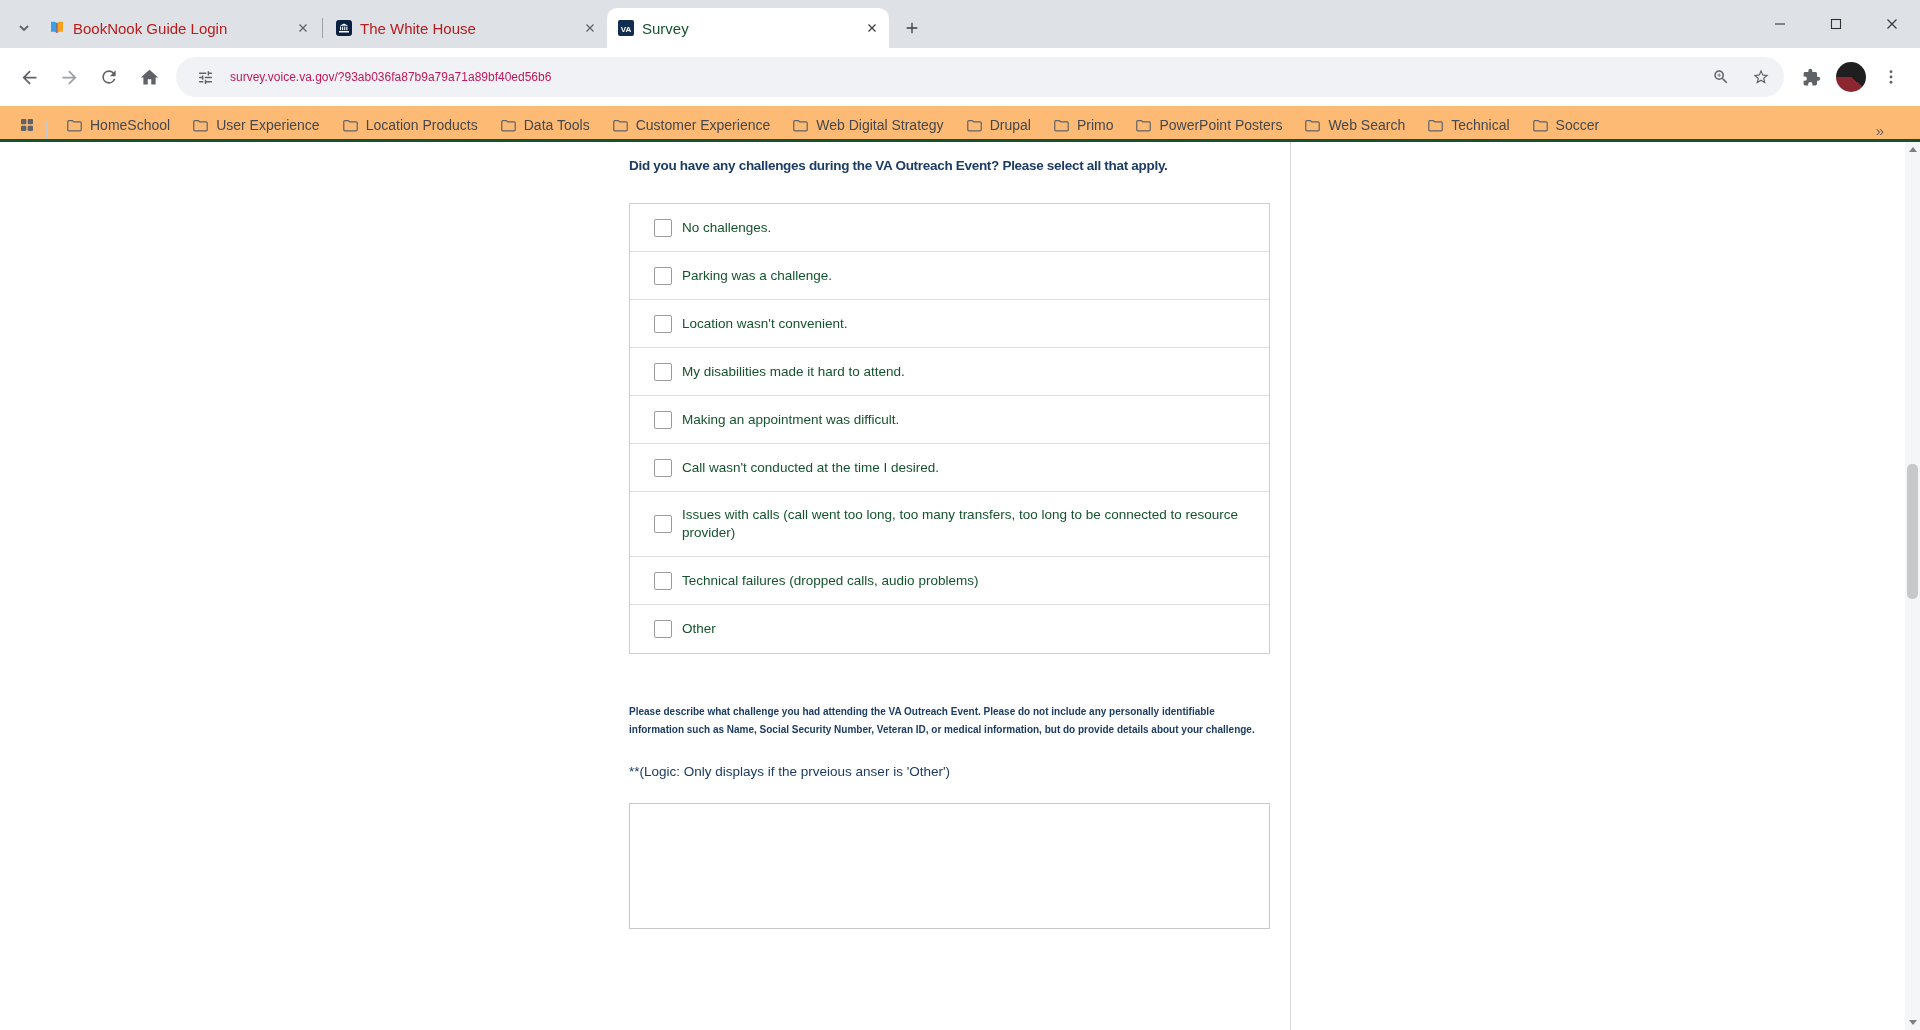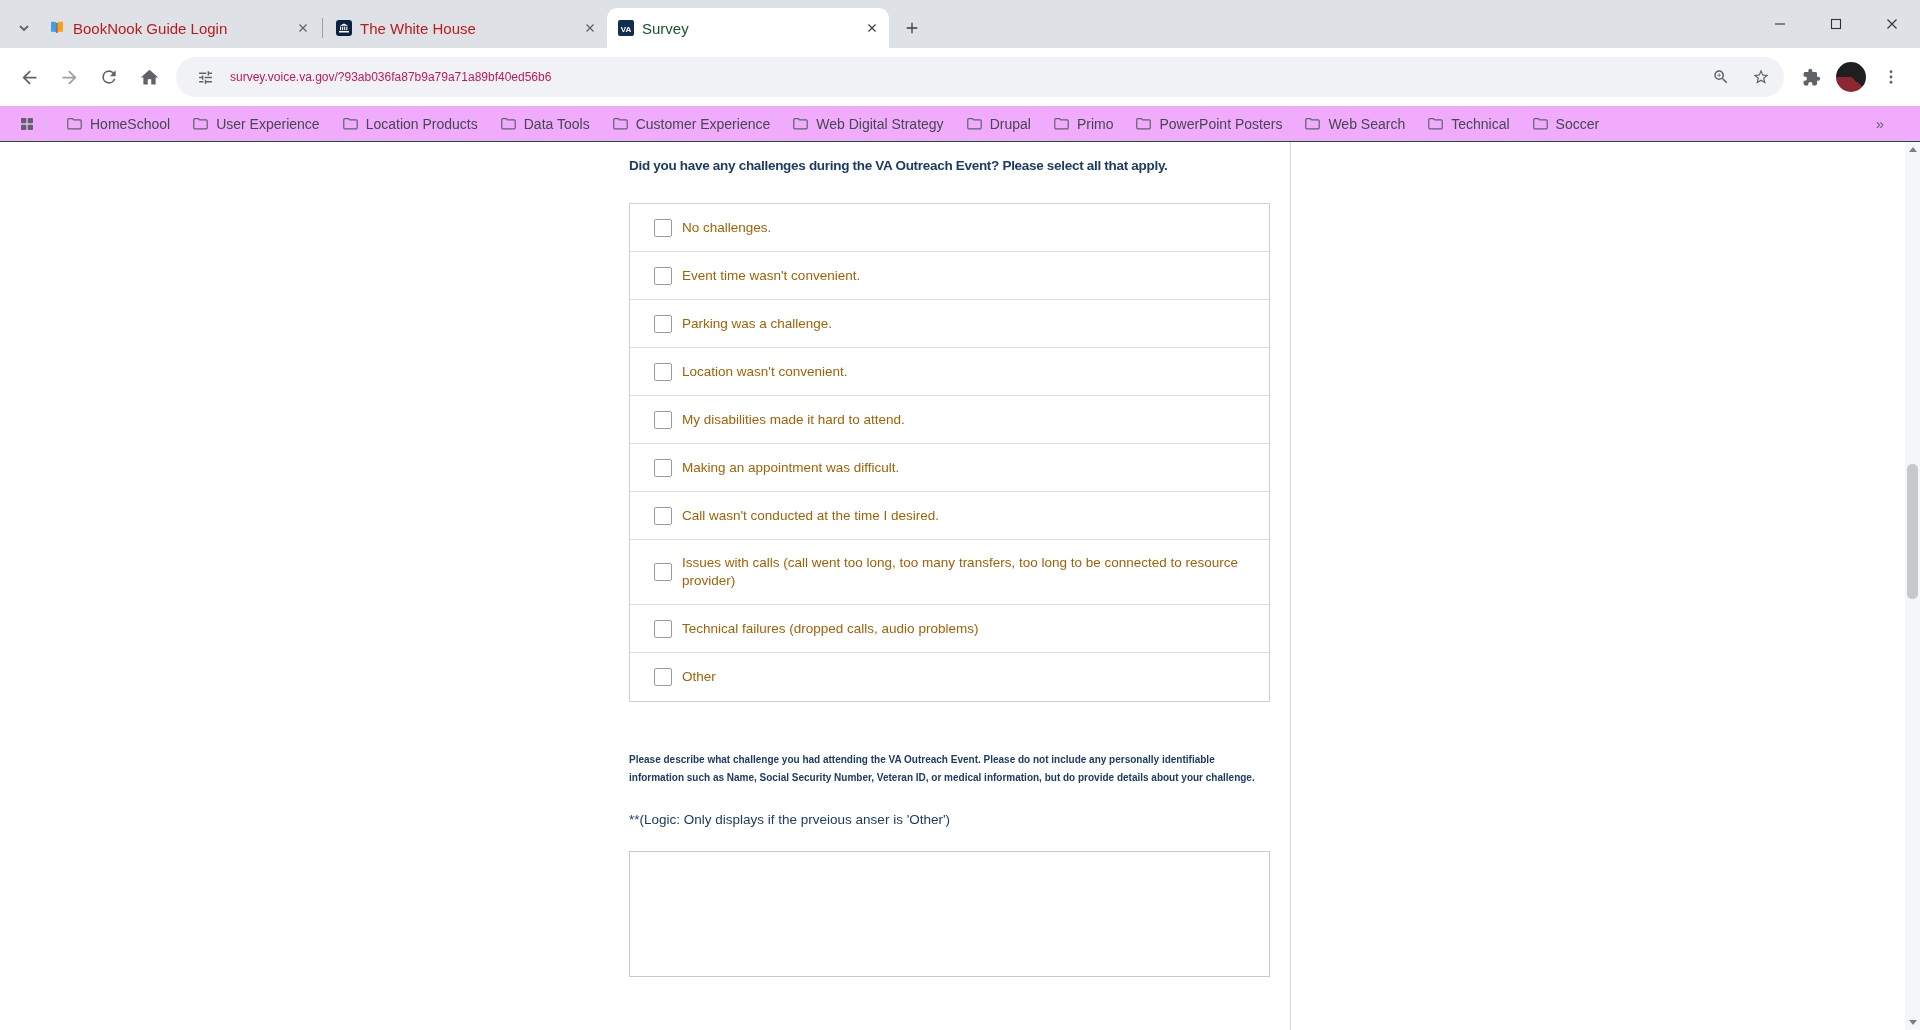--- a/index.html
+++ b/index.html
@@ -20,37 +20,37 @@
 
   
   .toolbar { height:58px; background:#fff; display:flex; align-items:center; padding:0 10px; gap:2px; }
   .tb-btn { width:38px; height:38px; border-radius:50%; display:flex; align-items:center; justify-content:center; flex:0 0 auto; }
   .omnibox { flex:1; height:40px; background:#f0f2f5; border-radius:20px; display:flex; align-items:center; padding:0 8px 0 14px; margin:0 6px; gap:10px; }
   .url-text { font-size:12px; color:#be185d; flex:1; white-space:nowrap; overflow:hidden; }
   .omni-icon { width:30px; height:30px; border-radius:50%; display:flex; align-items:center; justify-content:center; flex:0 0 auto; }
   .avatar { width:30px; height:30px; border-radius:50%; background:conic-gradient(from 130deg, #8c2732 0deg 140deg, #1f1f1f 140deg 360deg); margin:0 4px; flex:0 0 auto; }
 
   
-  .bookmarks { height:36px; background:#f0abfc; display:flex; align-items:center; padding:0 12px; border-bottom:1px solid #14532d; }
+  .bookmarks { height:36px; background:#fdba74; display:flex; align-items:flex-end; padding:0 12px; border-bottom:3px solid #14532d; }
   .bm-grid-btn { width:30px; height:28px; display:flex; align-items:center; justify-content:center; }
   .bm-sep { width:1px; height:18px; background:#c7c9cc; margin:0 8px 0 4px; }
   .bm-items { display:flex; align-items:center; flex:1; overflow:hidden; }
   .bm-item { display:flex; align-items:center; gap:7px; font-size:14px; color:#45484d; padding:0 11px; height:28px; border-radius:14px; white-space:nowrap; }
   .bm-overflow { font-size:15px; color:#5f6368; padding:0 22px 0 8px; letter-spacing:2px; }
 
   
   .content { position:relative; height:888px; background:#fff;padding-left:24px; }
   .v-divider { position:absolute; left:1290px; top:0; width:1px; height:100%; background:#d8d8d8; }
   .survey { position:absolute; left:629px; top:0; width:641px; color:#1c3c64; }
   .q-heading { margin-top:16px; font-weight:bold; font-size:13.5px; letter-spacing:-0.3px; white-space:nowrap; }
   .optlist { margin-top:30px; border:1px solid #cfcfcf; background:#fff; }
   .opt { display:flex; align-items:center; gap:10px; min-height:48px; padding:14px 28px 14px 24px; border-bottom:1px solid #dedede; cursor:default; }
   .opt:last-child { border-bottom:none; }
   .cb { width:18px; height:18px; border:1px solid #9b9b9b; border-radius:2px; background:#fff; flex:0 0 auto; }
-  .opt-label { font-size:13.5px; line-height:18px; color:#a16207; }
+  .opt-label { font-size:13.5px; line-height:18px; color:#14532d; }
   .q2 { margin-top:49px; font-weight:bold; font-size:10px; line-height:18px; }
   .logic-note { margin-top:25px; font-size:13.5px; }
   .answer-box { margin-top:24px; width:641px; height:126px; border:1px solid #c9c9c9; background:#fff; resize:none; font-family:"Liberation Sans",sans-serif; font-size:13.5px; color:#1c3c64; padding:8px; }
 
   
   .scrollbar { position:absolute; right:0; top:0; width:15px; height:100%; background:#f5f6f7; }
   .sb-arrow { position:absolute; left:0; width:15px; height:15px; display:flex; align-items:center; justify-content:center; }
   .sb-arrow.up { top:0; }
   .sb-arrow.down { bottom:0; }
   .sb-tri-up { width:0; height:0; border-left:4px solid transparent; border-right:4px solid transparent; border-bottom:5px solid #7d7f82; }
@@ -313,24 +313,20 @@
   <div class="survey">
     <div class="q-heading">Did you have any challenges during the VA Outreach Event? Please select all that apply.</div>
 
     <div class="optlist">
 
         <label class="opt">
           <span class="cb"></span>
           <span class="opt-label">No challenges.</span>
         </label>
 
-        <label class="opt">
-          <span class="cb"></span>
-          <span class="opt-label">Event time wasn't convenient.</span>
-        </label>
 
         <label class="opt">
           <span class="cb"></span>
           <span class="opt-label">Parking was a challenge.</span>
         </label>
 
         <label class="opt">
           <span class="cb"></span>
           <span class="opt-label">Location wasn't convenient.</span>
         </label>

